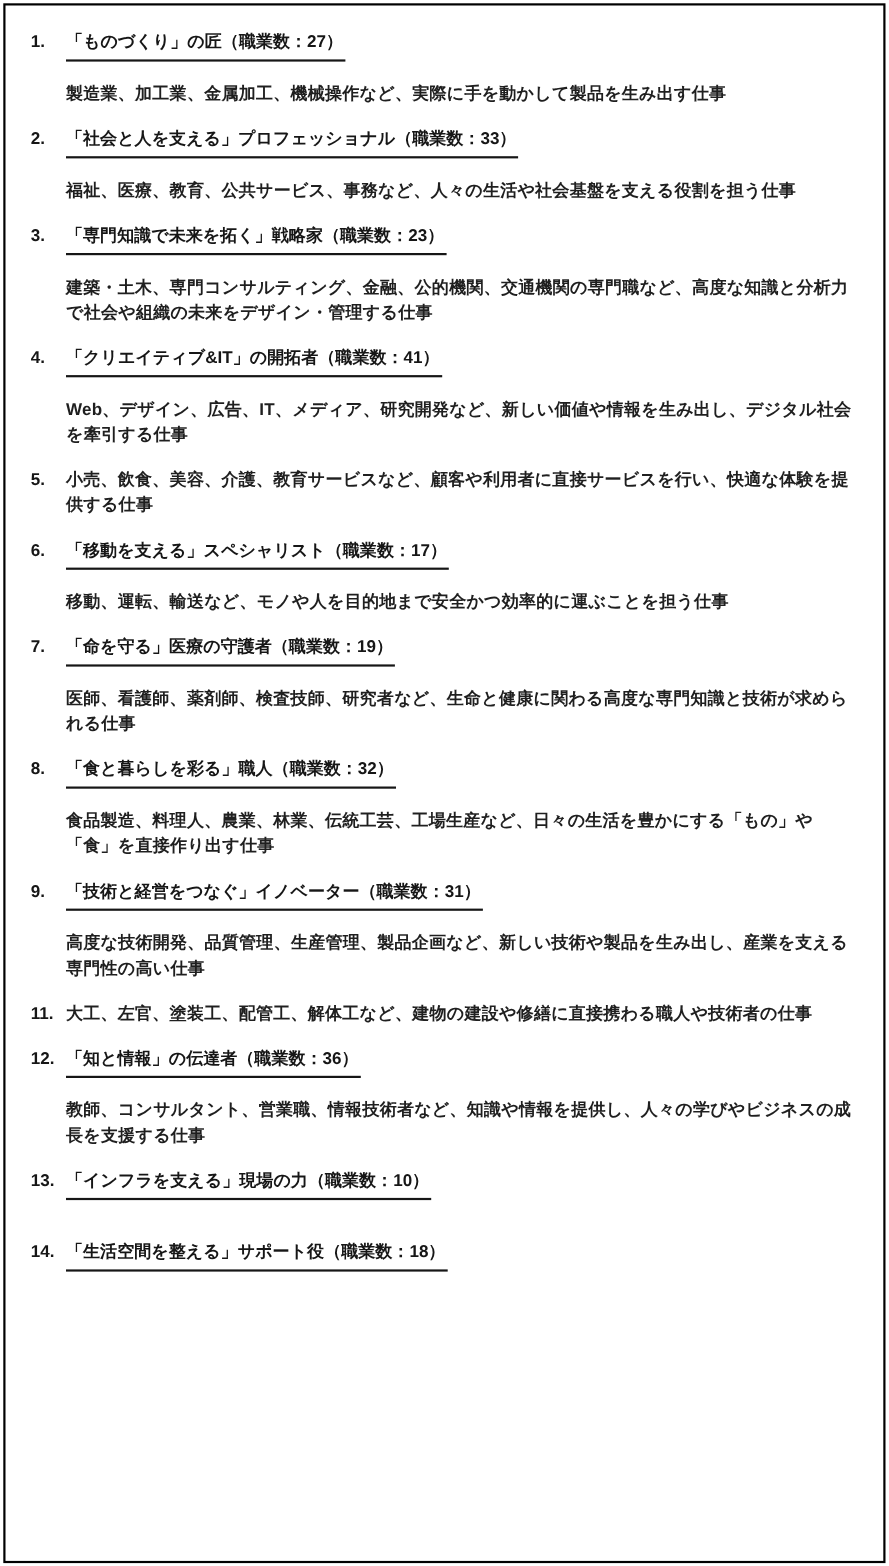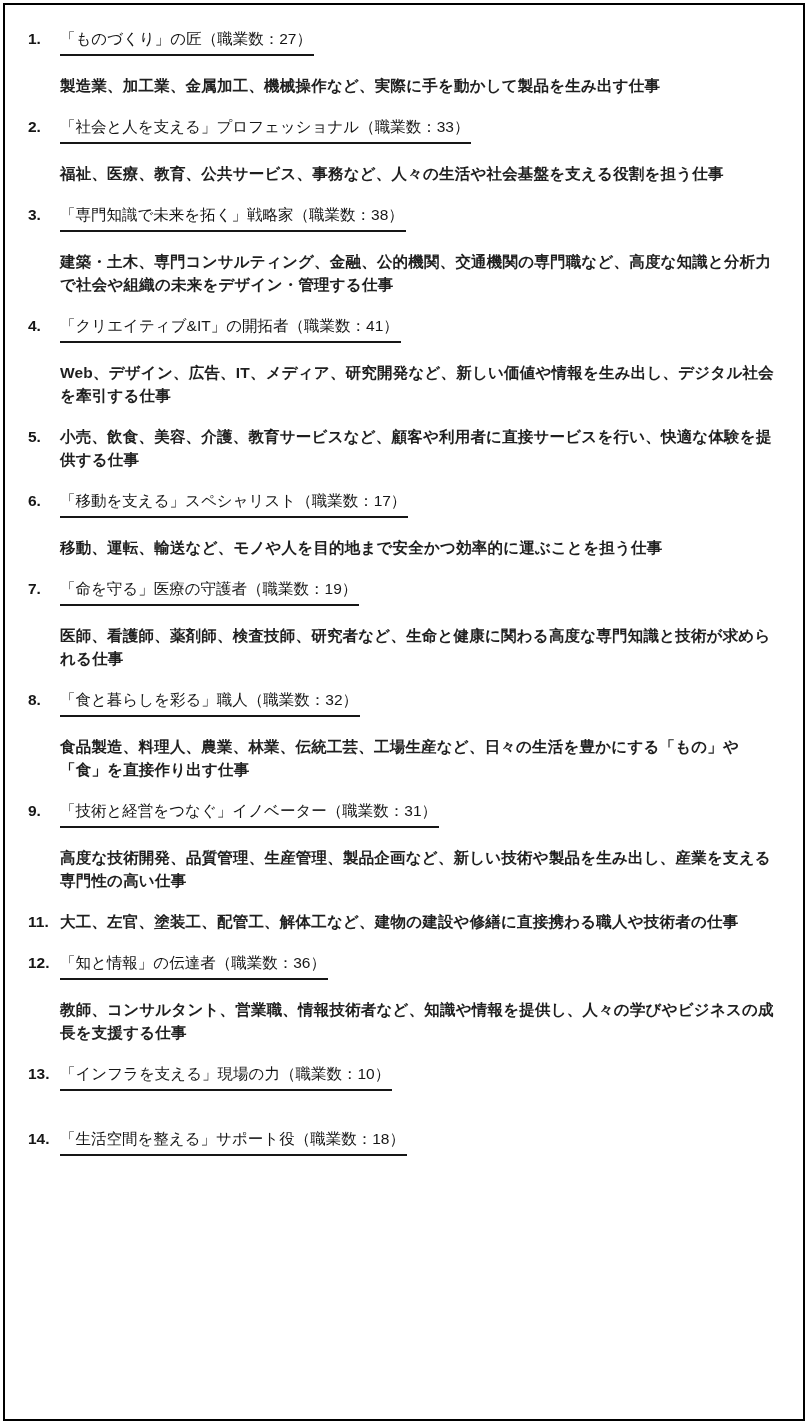--- a/index.html
+++ b/index.html
@@ -39,21 +39,21 @@
     line-height: 23px;
     color: #161616;
     white-space: nowrap;
   }
   .body {
     flex: 1 1 auto;
     min-width: 0;
   }
   .title {
     font-size: 15.5px;
-    font-weight: 400;
+    font-weight: 700;
     line-height: 23px;
     color: #161616;
     margin-bottom: 18px;
   }
   .title .title-text {
     display: inline-block;
     border-bottom: 2px solid #161616;
     padding-bottom: 4px;
     padding-right: 2px;
   }
@@ -84,21 +84,21 @@
       <span class="num">2.</span>
       <div class="body">
         <div class="title"><span class="title-text">「社会と人を支える」プロフェッショナル（職業数：33）</span></div>
         <div class="desc">福祉、医療、教育、公共サービス、事務など、人々の生活や社会基盤を支える役割を担う仕事</div>
       </div>
     </div>
 
     <div class="item">
       <span class="num">3.</span>
       <div class="body">
-        <div class="title"><span class="title-text">「専門知識で未来を拓く」戦略家（職業数：38）</span></div>
+        <div class="title"><span class="title-text">「専門知識で未来を拓く」戦略家（職業数：23）</span></div>
         <div class="desc">建築・土木、専門コンサルティング、金融、公的機関、交通機関の専門職など、高度な知識と分析力で社会や組織の未来をデザイン・管理する仕事</div>
       </div>
     </div>
 
     <div class="item">
       <span class="num">4.</span>
       <div class="body">
         <div class="title"><span class="title-text">「クリエイティブ&amp;IT」の開拓者（職業数：41）</span></div>
         <div class="desc">Web、デザイン、広告、IT、メディア、研究開発など、新しい価値や情報を生み出し、デジタル社会を牽引する仕事</div>
       </div>

